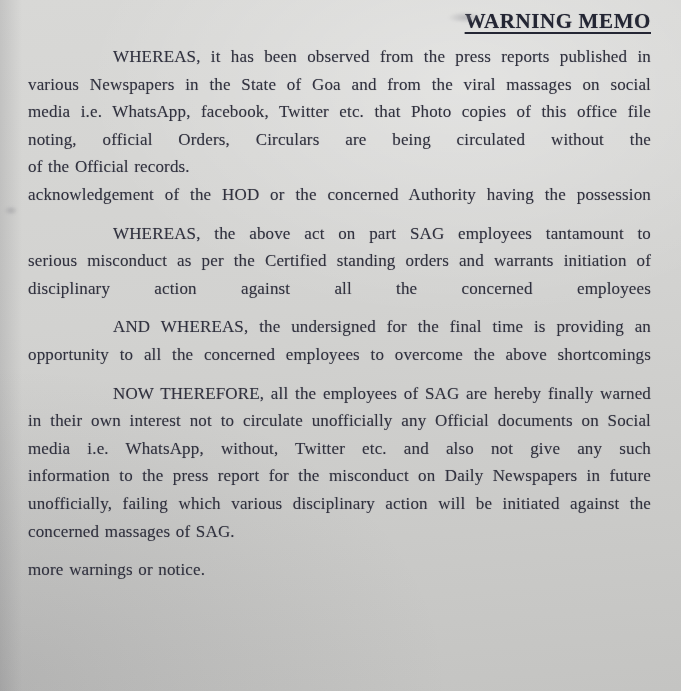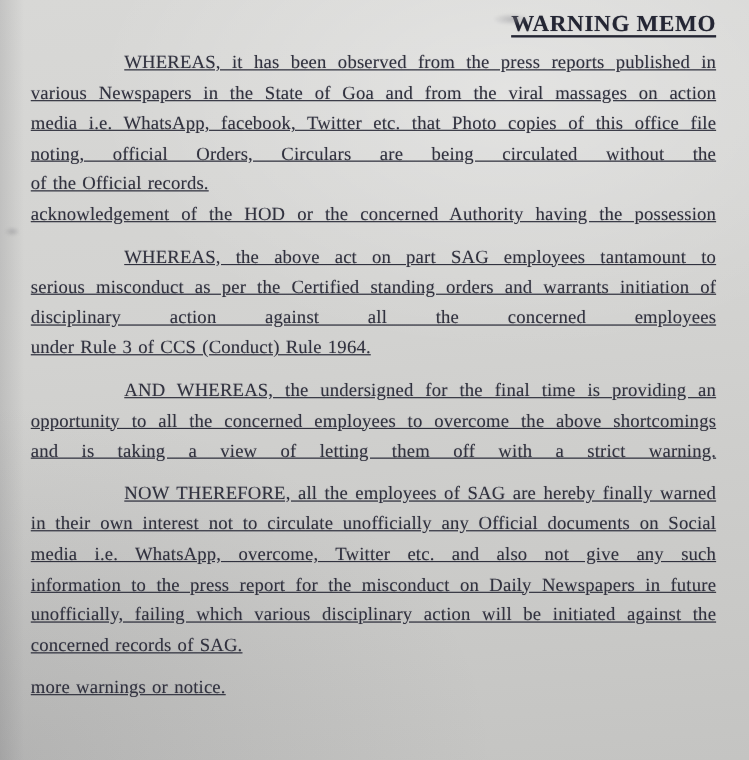--- a/index.html
+++ b/index.html
@@ -36,21 +36,20 @@
   }
   .para { margin: 0 0 11px 0; }
   .line {
     font-size: 17px;
     line-height: 27.6px;
     letter-spacing: 0.15px;
     word-spacing: 1.2px;
     text-align: left;
     white-space: nowrap;
     text-shadow: 0 0 1px rgba(49,50,63,0.35);
-    text-decoration: underline;
   }
   .line.j {
     white-space: normal;
     text-align: justify;
     text-align-last: justify;
   }
   .line.first { text-indent: 85px; }
   .mark {
     position: absolute;
     border-radius: 50%;
@@ -72,46 +71,44 @@
 
 <div class="page">
 
   <div class="mark mark-1"></div>
   <div class="mark mark-2"></div>
 
   <div class="title">WARNING MEMO</div>
 
   <div class="para">
     <div class="line j first">WHEREAS, it has been observed from the press reports published in</div>
-    <div class="line j">various Newspapers in the State of Goa and from the viral massages on action</div>
+    <div class="line j">various Newspapers in the State of Goa and from the viral massages on social</div>
     <div class="line j">media i.e. WhatsApp, facebook, Twitter etc. that Photo copies of this office file</div>
     <div class="line j">noting, official Orders, Circulars are being circulated without the</div>
     <div class="line">of the Official records.</div>
     <div class="line j">acknowledgement of the HOD or the concerned Authority having the possession</div>
   </div>
 
   <div class="para">
     <div class="line j first">WHEREAS, the above act on part SAG employees tantamount to</div>
     <div class="line j">serious misconduct as per the Certified standing orders and warrants initiation of</div>
     <div class="line j">disciplinary action against all the concerned employees</div>
-    <div class="line">under Rule 3 of CCS (Conduct) Rule 1964.</div>
   </div>
 
   <div class="para">
     <div class="line j first">AND WHEREAS, the undersigned for the final time is providing an</div>
     <div class="line j">opportunity to all the concerned employees to overcome the above shortcomings</div>
-    <div class="line j">and is taking a view of letting them off with a strict warning.</div>
   </div>
 
   <div class="para">
     <div class="line j first">NOW THEREFORE, all the employees of SAG are hereby finally warned</div>
     <div class="line j">in their own interest not to circulate unofficially any Official documents on Social</div>
-    <div class="line j">media i.e. WhatsApp, overcome, Twitter etc. and also not give any such</div>
+    <div class="line j">media i.e. WhatsApp, without, Twitter etc. and also not give any such</div>
     <div class="line j">information to the press report for the misconduct on Daily Newspapers in future</div>
     <div class="line j">unofficially, failing which various disciplinary action will be initiated against the</div>
-    <div class="line">concerned records of SAG.</div>
+    <div class="line">concerned massages of SAG.</div>
   </div>
 
   <div class="para">
     <div class="line">more warnings or notice.</div>
   </div>
 
 </div>
 
 </body></html>

